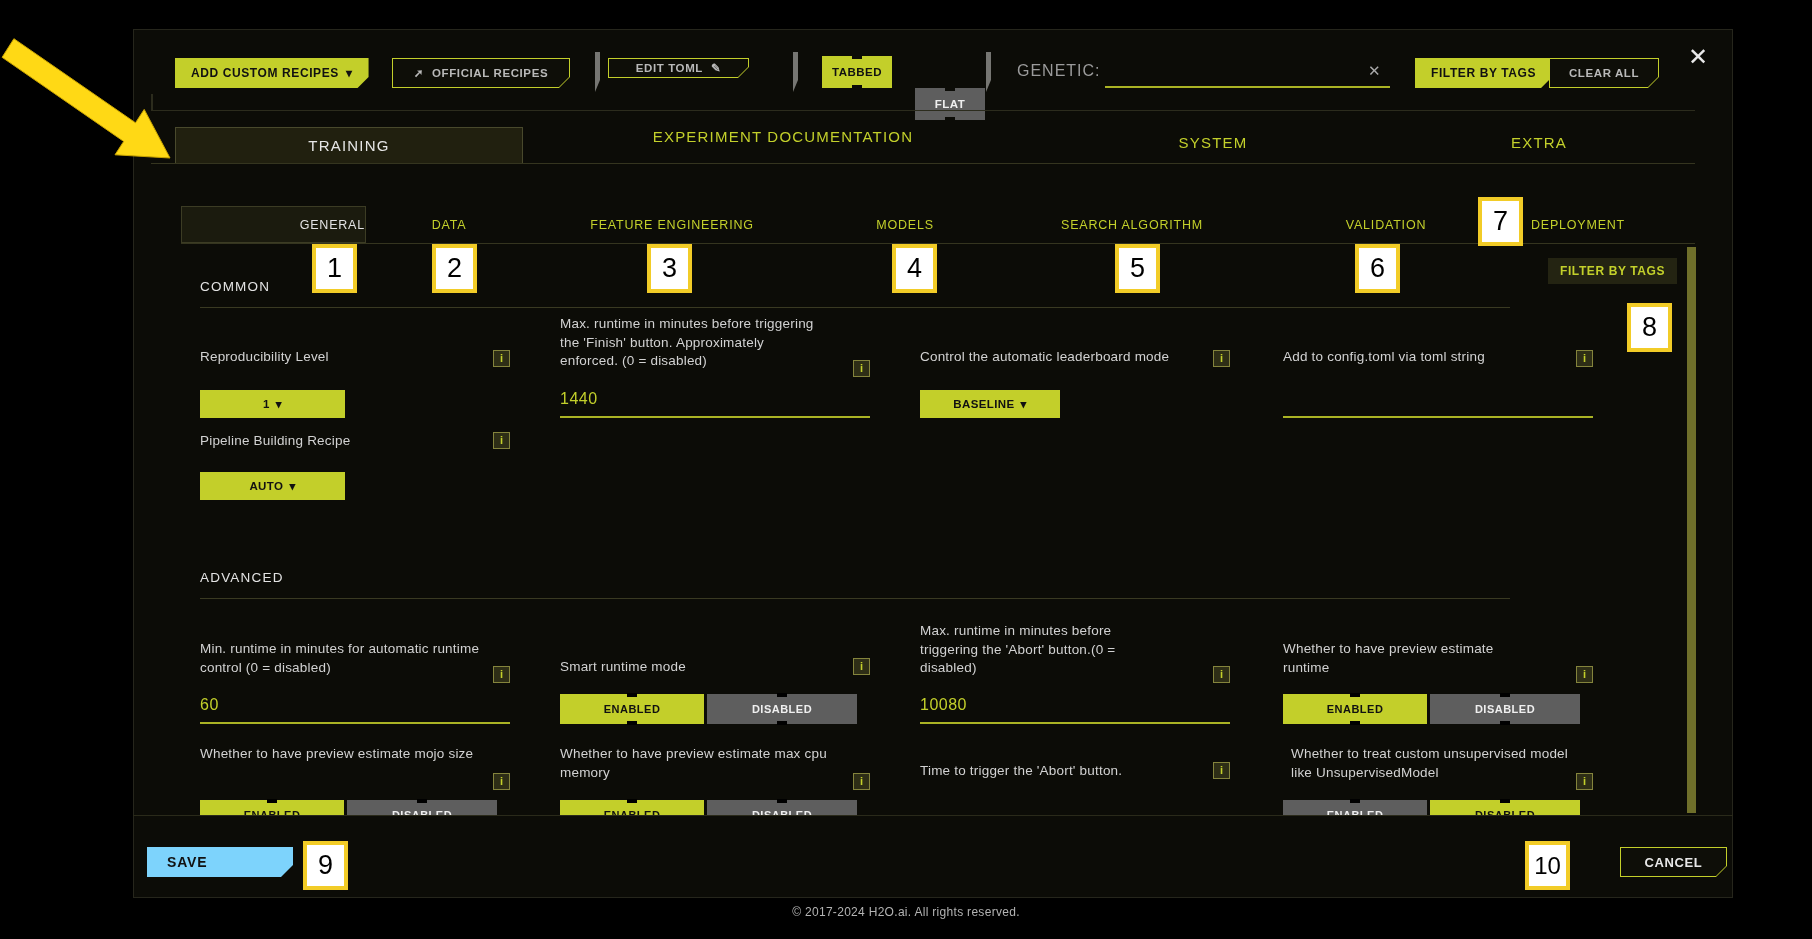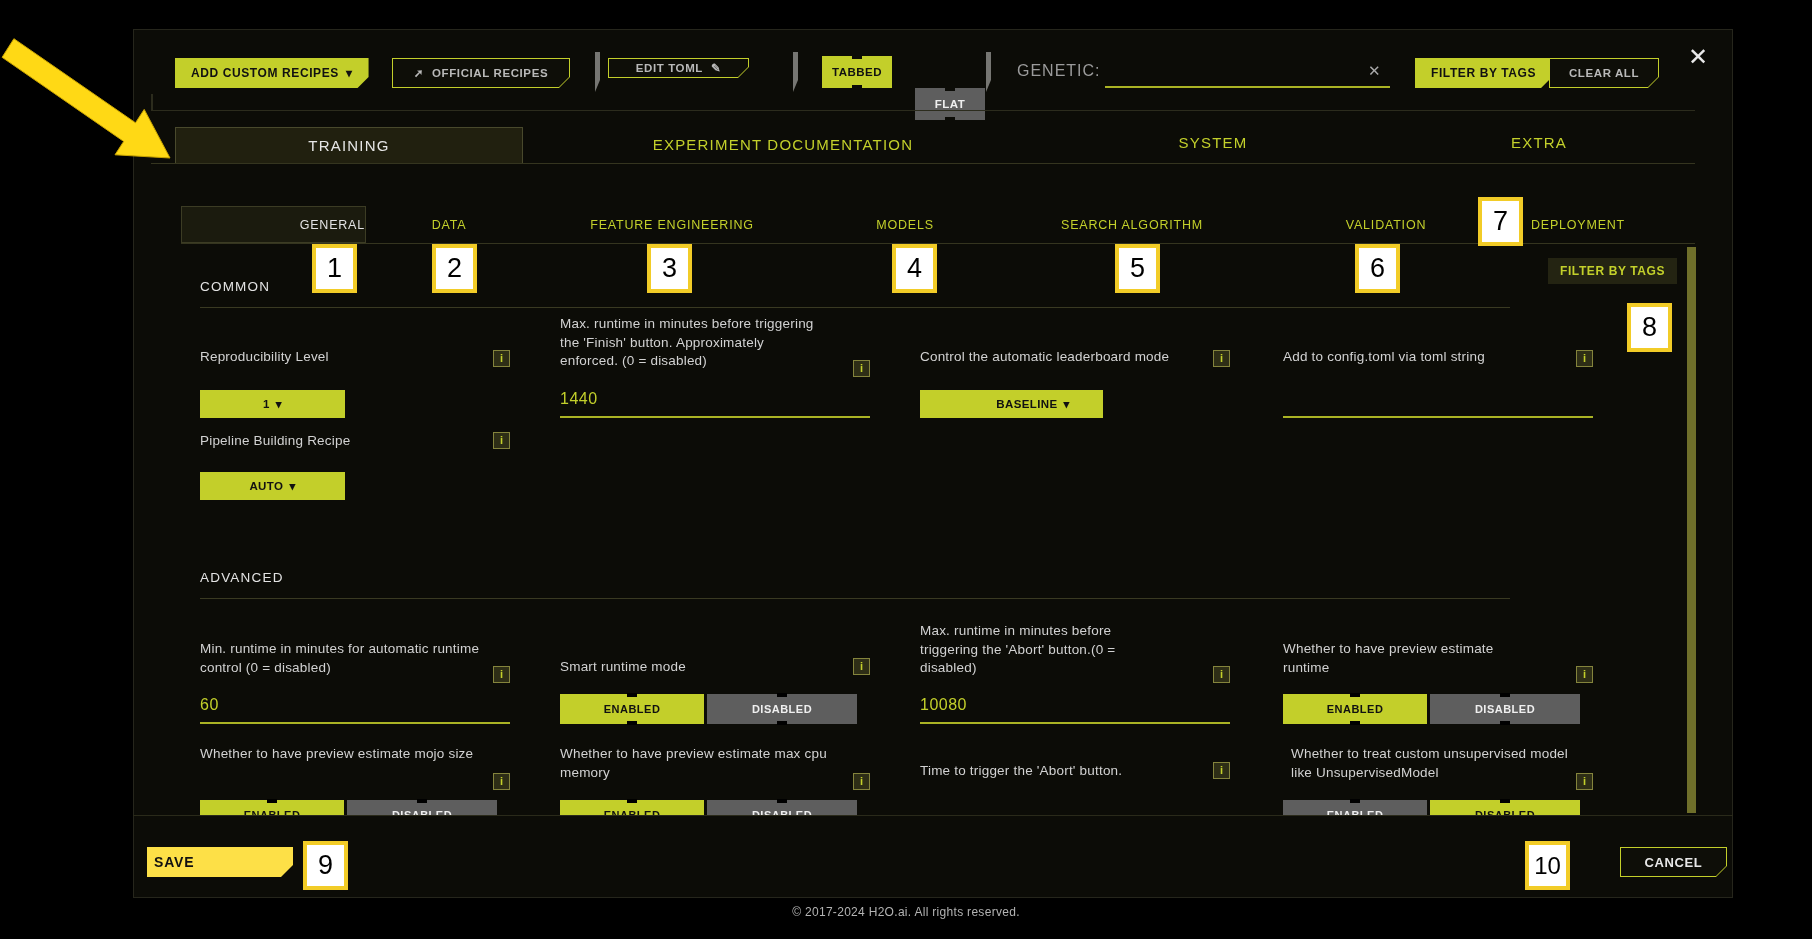--- a/index.html
+++ b/index.html
@@ -51,22 +51,22 @@
   .f-input{position:absolute;left:0;width:310px;height:28px;border-bottom:2px solid #aab324;color:#c3d02b;
     font-size:16px;letter-spacing:.5px;box-sizing:border-box;cursor:text;}
   .toggle{position:absolute;left:0;height:30px;display:flex;gap:3px;}
   .toggle .seg{width:144px;font-size:11px;}
   .toggle .seg::before,.toggle .seg::after{background:#000;}
   .content-ftags{background:#242412;color:#c3d02b;font-size:12px;font-weight:bold;letter-spacing:.6px;
     padding:6px 12px;cursor:pointer;}
   .scrollbar{width:9px;background:#6f6f2a;cursor:pointer;}
 
   
-  .save-btn{width:146px;height:30px;background:#fde047;color:#111;font-size:14px;font-weight:bold;letter-spacing:.8px;
-    display:flex;align-items:center;padding-left:7px;box-sizing:border-box;
+  .save-btn{width:146px;height:30px;background:#7dd3fc;color:#111;font-size:14px;font-weight:bold;letter-spacing:.8px;
+    display:flex;align-items:center;padding-left:20px;box-sizing:border-box;
     clip-path:polygon(0 0,100% 0,100% calc(100% - 12px),calc(100% - 12px) 100%,0 100%);cursor:pointer;}
   .copyright{width:1812px;text-align:center;color:#b3b3b3;font-size:12px;letter-spacing:.3px;}
 
   
   .anno{width:37px;height:41px;background:#fff;border:4px solid #f2cc27;color:#000;
     font-size:27px;text-align:center;line-height:41px;}
 </style>
 </head>
 <body>
 
@@ -121,21 +121,21 @@
   </div>
 
   <div class="abs close-x" style="left:1688px;top:46px;">✕</div>
 
   <div class="abs hline" style="left:151px;top:110px;width:1544px;"></div>
   <div class="abs" style="left:151px;top:94px;width:2px;height:17px;background:#2c2c1d;"></div>
 
   <div class="abs tab-active" style="left:175px;top:127px;width:348px;height:37px;">
     <span>TRAINING</span>
   </div>
-  <div class="abs tab-link" style="left:783px;top:136px;">EXPERIMENT DOCUMENTATION</div>
+  <div class="abs tab-link" style="left:783px;top:128px;">EXPERIMENT DOCUMENTATION</div>
   <div class="abs tab-link" style="left:1213px;top:134px;">SYSTEM</div>
   <div class="abs tab-link" style="left:1539px;top:134px;">EXTRA</div>
   <div class="abs hline" style="left:151px;top:163px;width:1544px;background:#35351f;"></div>
 
   <div class="abs subtab-active" style="left:181px;top:206px;width:185px;height:37px;">
     <span>GENERAL</span>
   </div>
   <div class="abs subtab-link" style="left:449px;top:218px;">DATA</div>
   <div class="abs subtab-link" style="left:672px;top:218px;">FEATURE ENGINEERING</div>
   <div class="abs subtab-link" style="left:905px;top:218px;">MODELS</div>
@@ -162,21 +162,21 @@
 
     <div class="field" style="left:560px;top:71px;">
       <div class="f-label" style="width:262px;">Max. runtime in minutes before triggering the 'Finish' button. Approximately enforced. (0 = disabled)</div>
       <div class="info" style="top:45px;">i</div>
       <div class="f-input" style="top:75px;">1440</div>
     </div>
 
     <div class="field" style="left:920px;top:104px;">
       <div class="f-label" style="width:280px;">Control the automatic leaderboard mode</div>
       <div class="info" style="top:2px;">i</div>
-      <div class="dropdown" style="top:42px;width:140px;padding-left:43px;">
+      <div class="dropdown" style="top:42px;width:140px;">
         <span>BASELINE</span>
         <span>▾</span>
       </div>
     </div>
 
     <div class="field" style="left:1283px;top:104px;">
       <div class="f-label" style="width:262px;">Add to config.toml via toml string</div>
       <div class="info" style="top:2px;">i</div>
       <div class="f-input" style="top:42px;"></div>
     </div>

